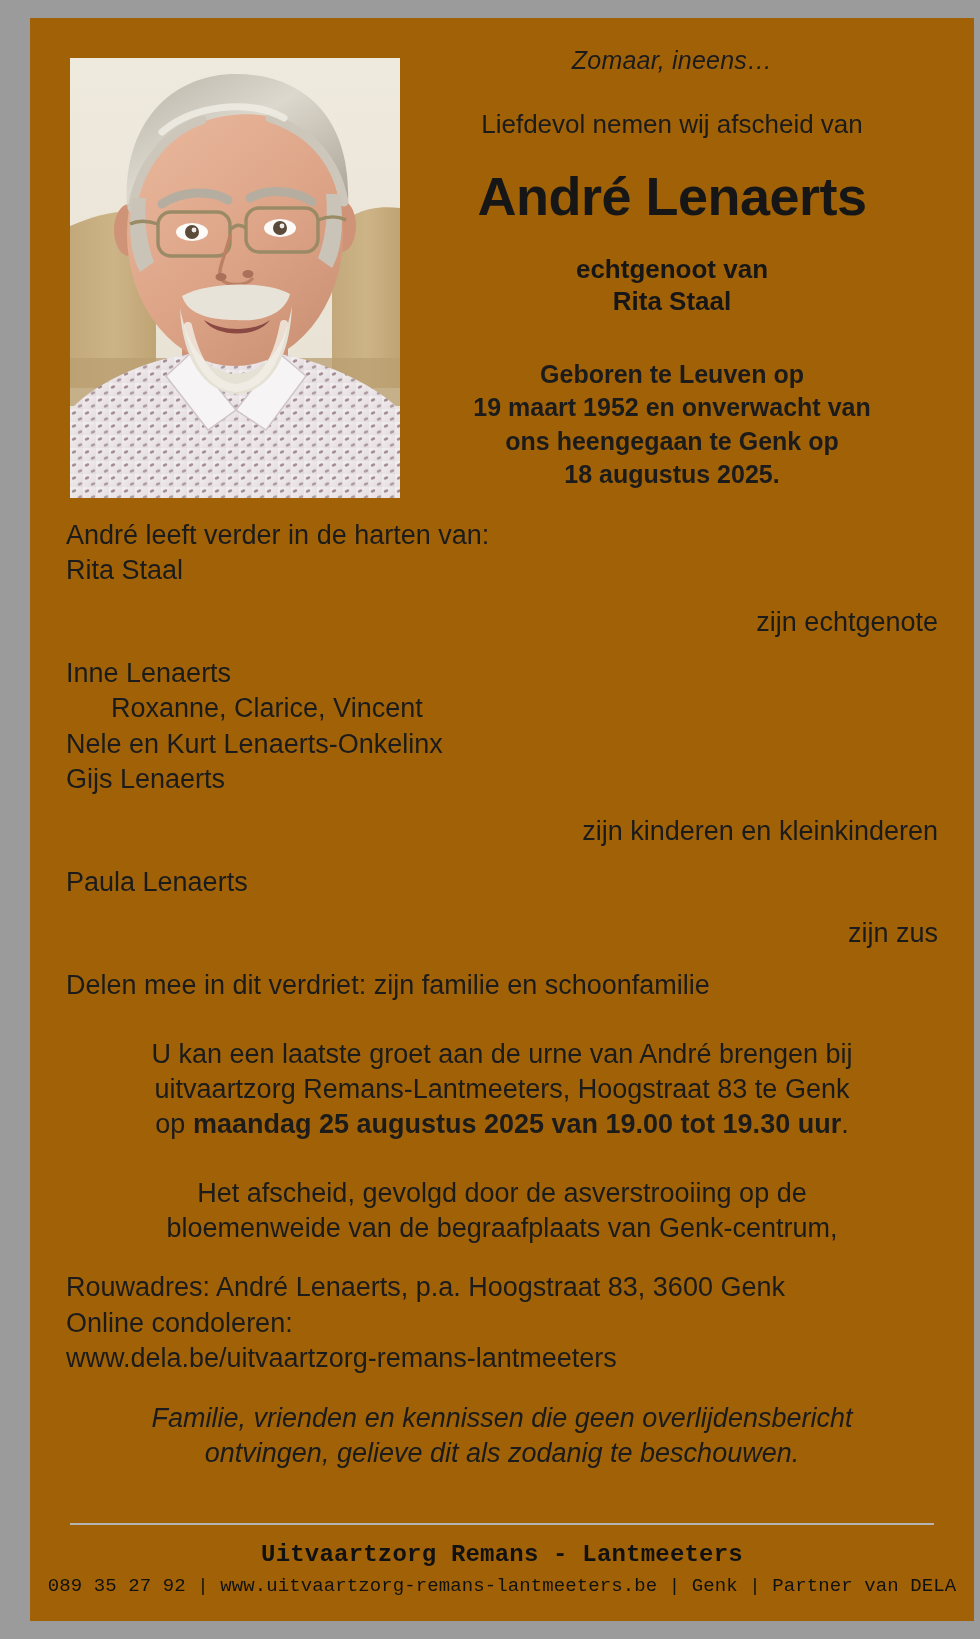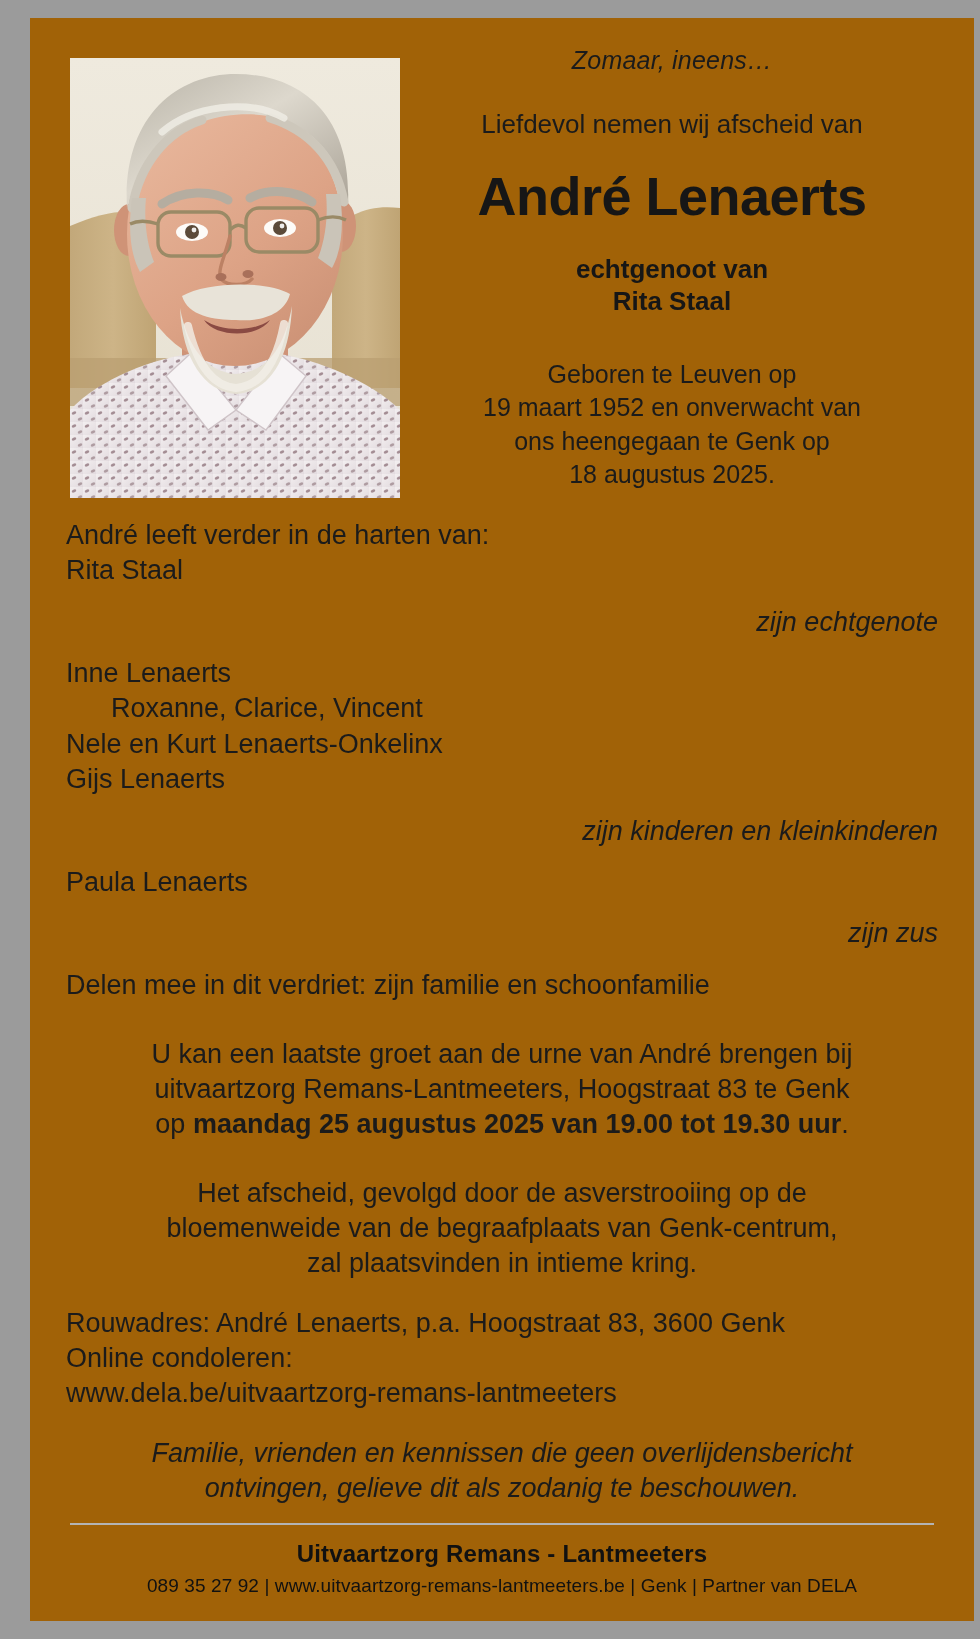--- a/index.html
+++ b/index.html
@@ -79,38 +79,38 @@
     line-height: 1.25;
     margin: 0 0 40px 0;
     color: #161616;
   }
   .spouse .l2 { display: block; }
   .dates {
     font-size: 25px;
     line-height: 1.34;
     margin: 11px;
     color: #1b1b1b;
+    font-weight: bold;
   }
   .dates span { display: block; }
 
   
   .body {
     position: relative;
     padding: 0 36px;
     font-family: "Liberation Sans Narrow", "Liberation Sans", sans-serif;
   }
   .nline {
     font-size: 27px;
     line-height: 1.31;
     margin: 0;
     white-space: pre;
     color: #1b1b1b;
   }
   .role {
-    font-style: italic;
     font-size: 27px;
     text-align: right;
     margin: 0;
     line-height: 1.31;
     color: #1b1b1b;
   }
   .gap-s { height: 16px; }
   .gap-m { height: 24px; }
   .gap-l { height: 34px; }
 
@@ -149,21 +149,21 @@
     bottom: 96px;
     height: 2px;
     background: #b4b4b4;
   }
   .footer {
     position: absolute;
     left: 0;
     right: 0;
     bottom: 24px;
     text-align: center;
-    font-family: Liberation Sans, sans-serif;
+    font-family: Liberation Mono, monospace;
   }
   .footer-name {
     font-weight: bold;
     font-size: 24px;
     margin: 0 0 7px 0;
     letter-spacing: .2px;
     color: #111;
   }
   .footer-line {
     font-size: 19px;
@@ -318,21 +318,20 @@
       <p class="para">U kan een laatste groet aan de urne van André brengen bij</p>
       <p class="para">uitvaartzorg Remans-Lantmeeters, Hoogstraat 83 te Genk</p>
       <p class="para"><span>op </span><b>maandag 25 augustus 2025 van 19.00 tot 19.30 uur</b><span>.</span></p>
     </div>
 
     <div class="gap-l"></div>
 
     <div>
       <p class="para">Het afscheid, gevolgd door de asverstrooiing op de</p>
       <p class="para">bloemenweide van de begraafplaats van Genk-centrum,</p>
-      <p class="para">zal plaatsvinden in intieme kring.</p>
     </div>
 
     <div class="gap-m"></div>
 
     <div class="left-block">
       <p>Rouwadres: André Lenaerts, p.a. Hoogstraat 83, 3600 Genk</p>
       <p>Online condoleren:</p>
       <p>www.dela.be/uitvaartzorg-remans-lantmeeters</p>
     </div>
 

